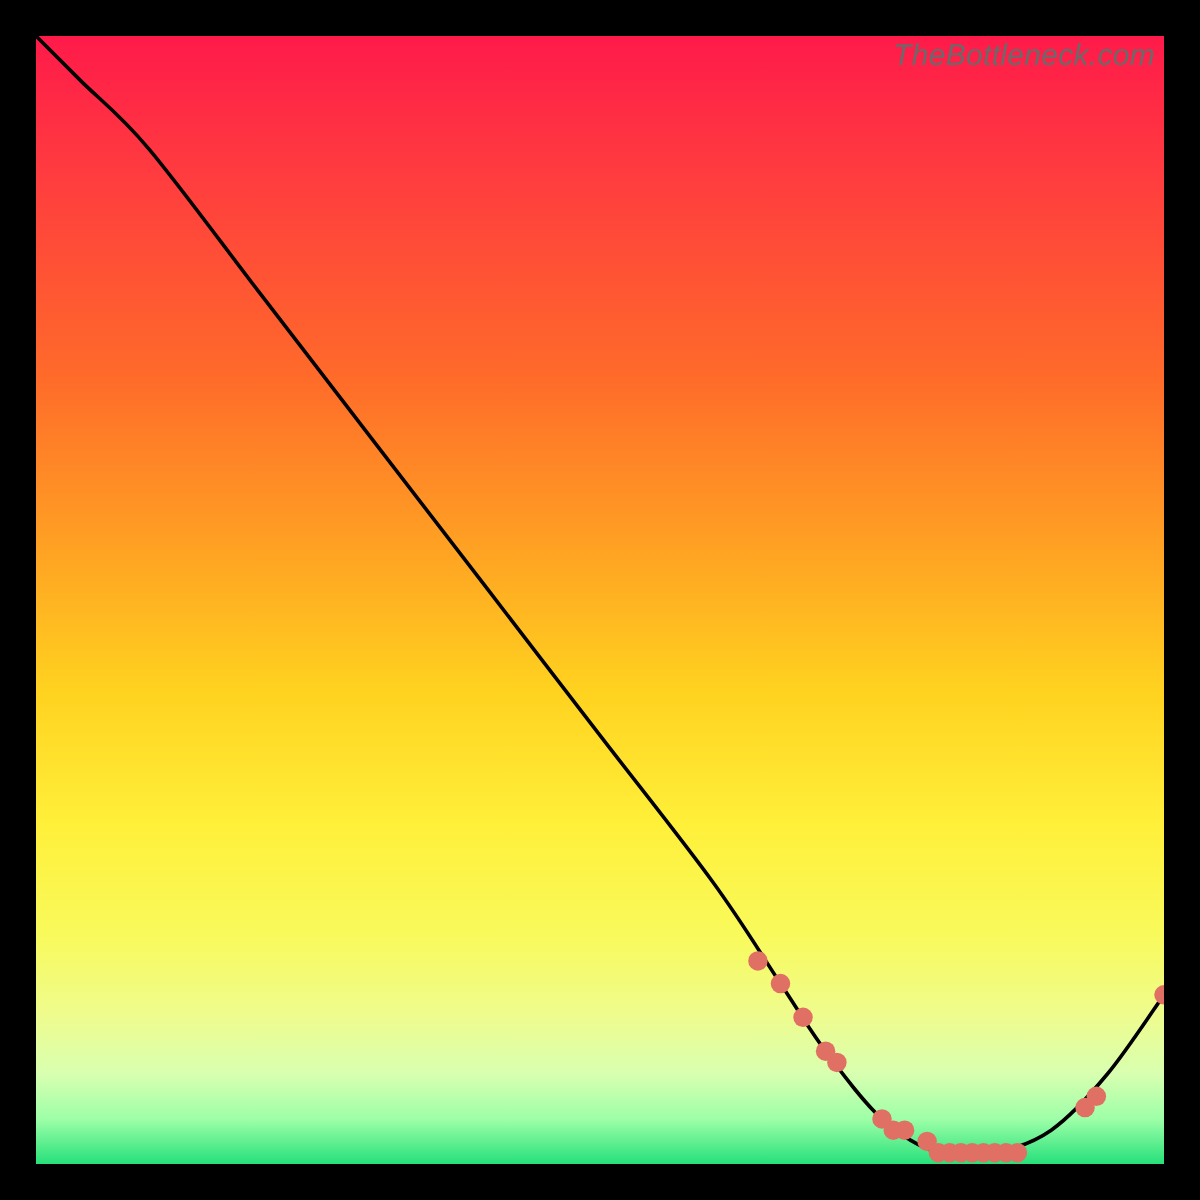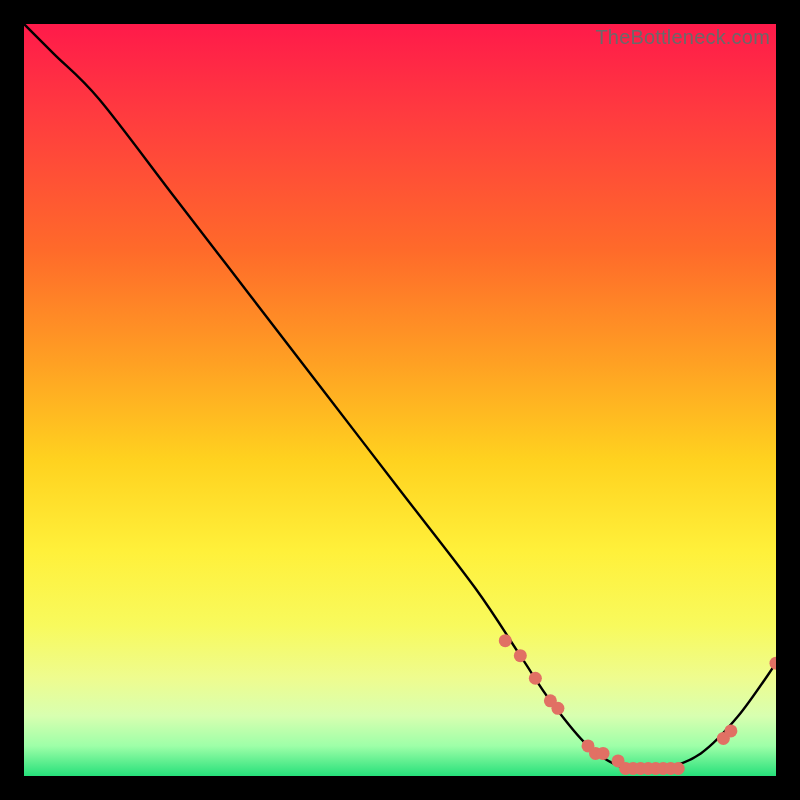--- a/index.html
+++ b/index.html
@@ -40,20 +40,21 @@
   .watermark {
     position: absolute;
     top: 2px;
     right: 6px;
     font-family: Arial, Helvetica, sans-serif;
     font-size: 20px;
     color: #6a6a6a;
     font-weight: 500;
     letter-spacing: 0.2px;
     user-select: none;
+    font-style: italic;
   }
   svg.curve {
     position: absolute;
     left: 0;
     top: 0;
     width: 752px;
     height: 752px;
   }
 </style>
 </head>

